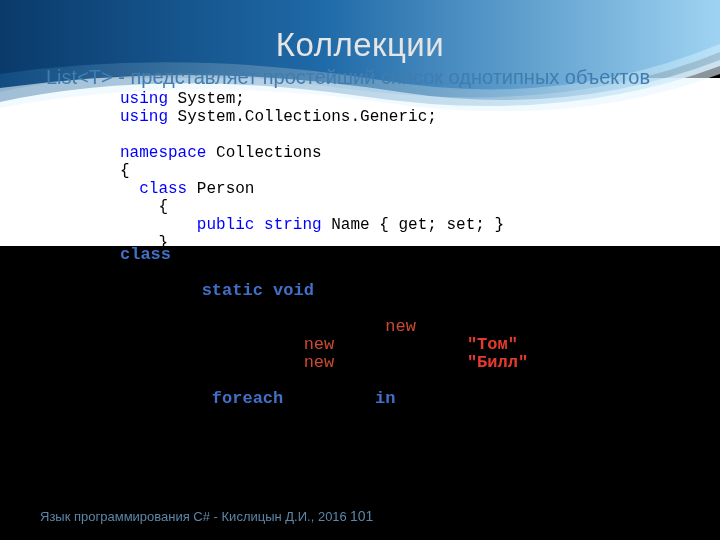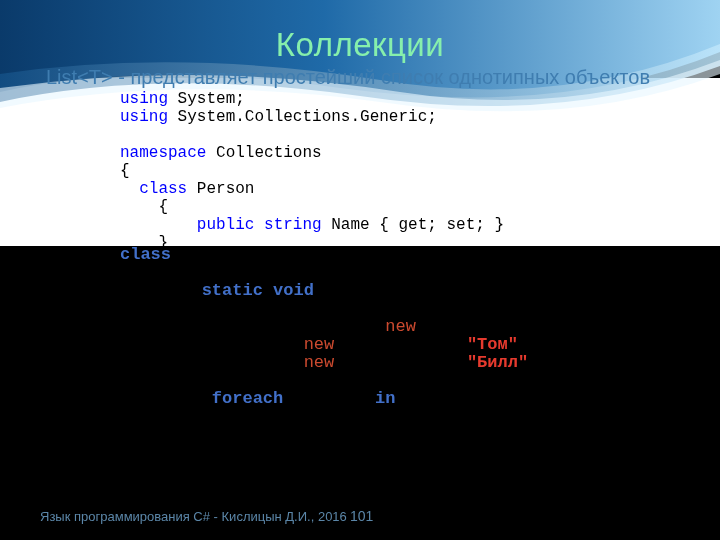--- a/index.html
+++ b/index.html
@@ -1,18 +1,18 @@
 <!DOCTYPE html>
 <html><head>
 <meta charset="utf-8">
 <style>
   html,body{margin:0;padding:0;width:720px;height:540px;font-family:"Segoe UI",Arial,sans-serif;background:#000;overflow:hidden}
   .slide{position:relative;width:720px;height:540px;background:#000;color:#fff}
   .swoosh{position:absolute;top:0;left:0;width:720px;height:140px;pointer-events:none}
-  .title{position:absolute;top:26px;left:0;width:720px;text-align:center;font-size:33px;font-weight:400;color:#86efac;letter-spacing:.5px}
+  .title{position:absolute;top:26px;left:0;width:720px;text-align:center;font-size:33px;font-weight:400;color:#e5e5e5;letter-spacing:.5px}
   .subtitle{position:absolute;top:66px;left:46px;font-size:20px;color:#3f7db0}
   .code{position:absolute;top:90px;left:120px;width:540px;font-family:Consolas,"Courier New",monospace;font-size:16px;line-height:18px;white-space:pre;color:#000}
   .kw{color:#0000ff}
   .dark-area{position:absolute;top:246px;left:0;width:720px;height:294px;background:#000}
   .code2{position:absolute;top:246px;left:120px;width:560px;font-family:Consolas,"Courier New",monospace;font-size:17px;line-height:18px;white-space:pre;color:#000}
   .kw2{color:#4270c9;font-weight:bold}
   .kw3{color:#cc4a2f}
   .str{color:#e63a2e;font-weight:bold}
   .footer-left{position:absolute;bottom:16px;left:40px;font-size:13px;color:#5b86a8}
   .footer-num{position:absolute;bottom:16px;left:350px;font-size:14px;color:#5b86a8}

